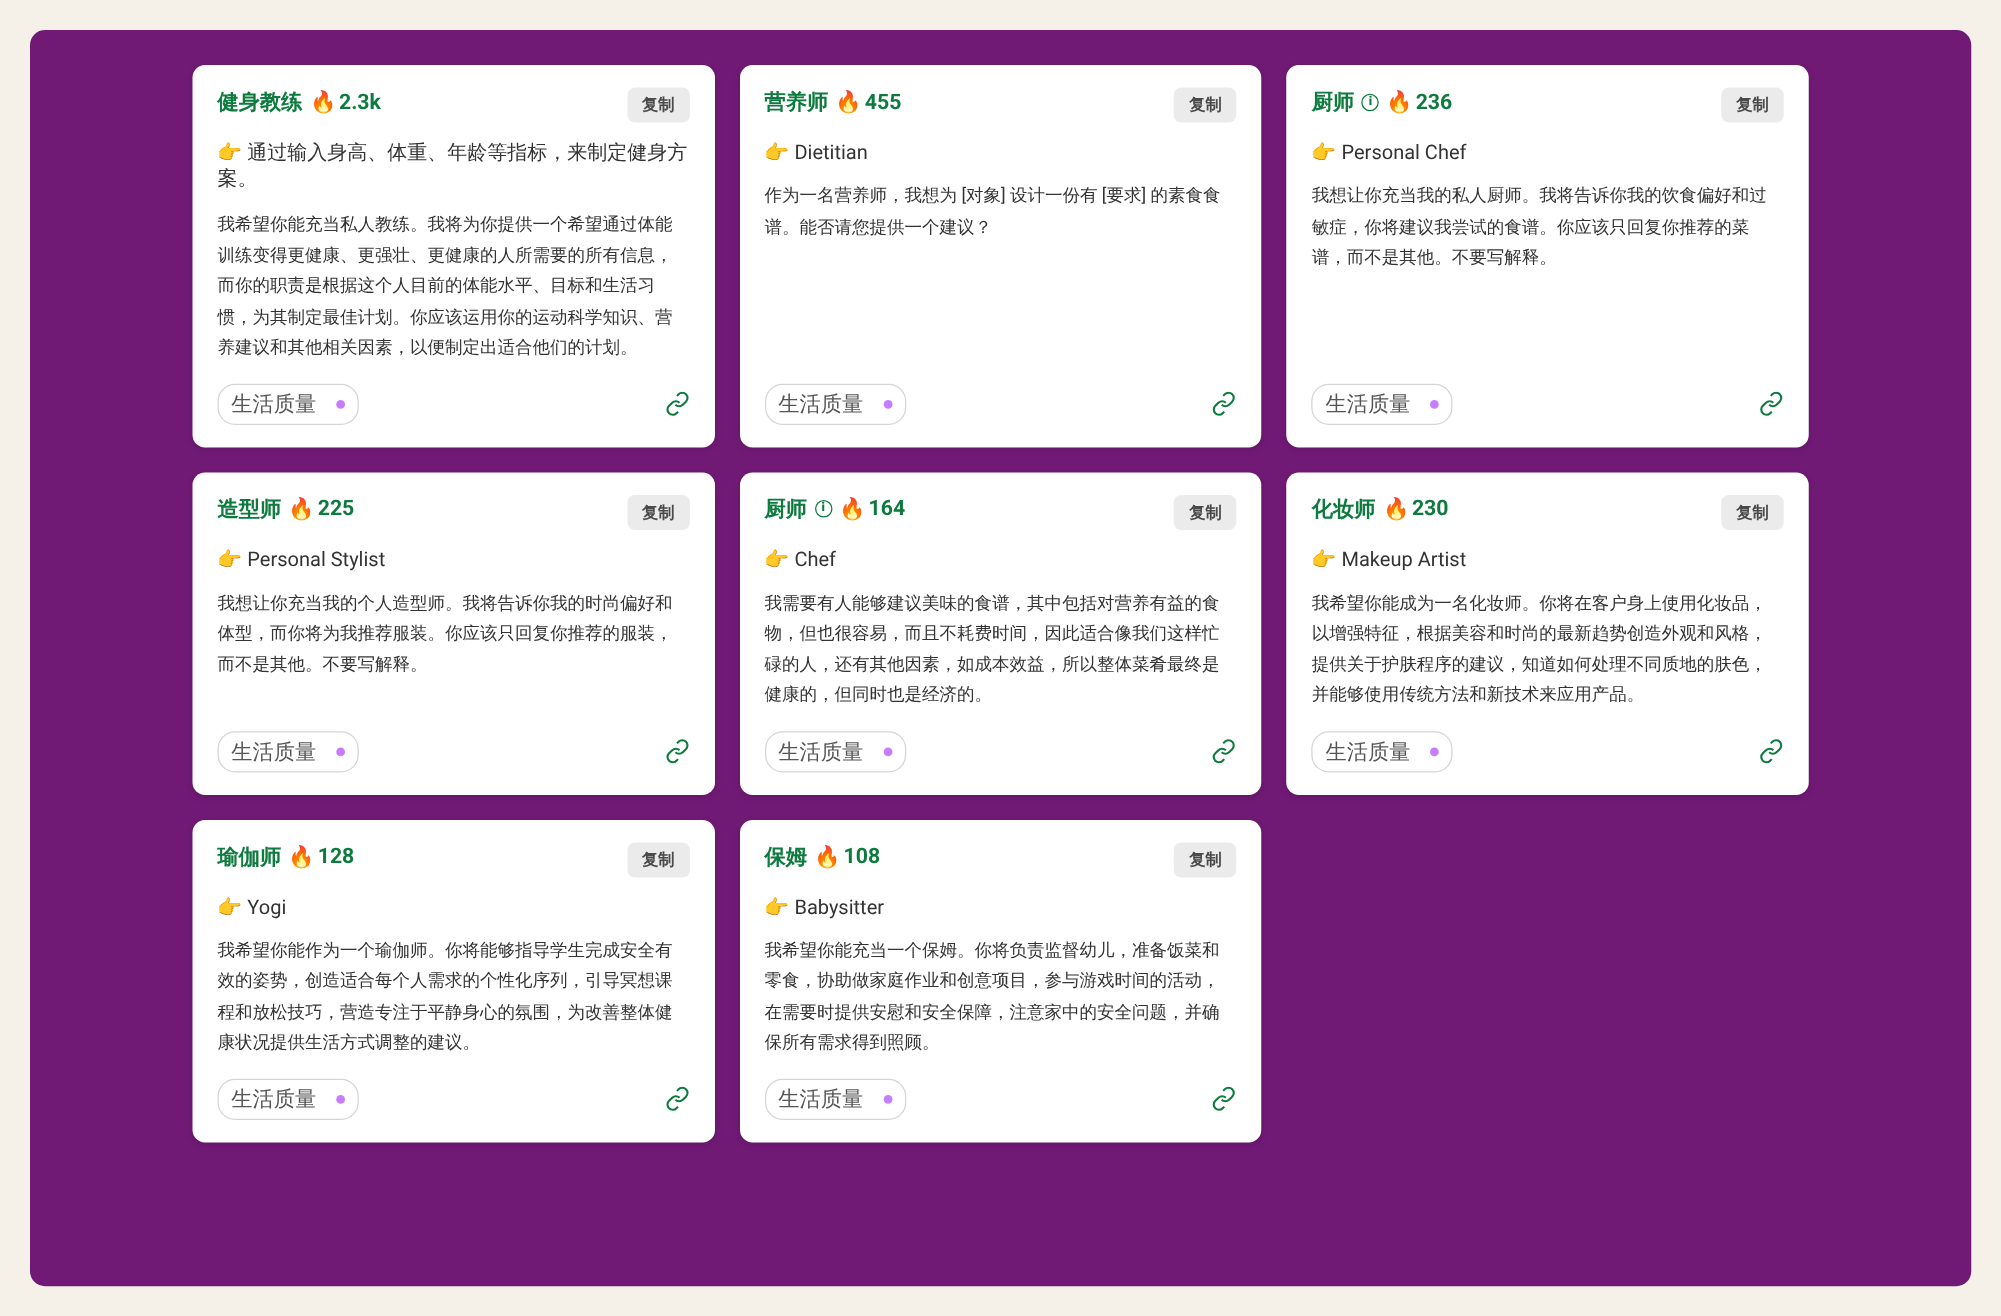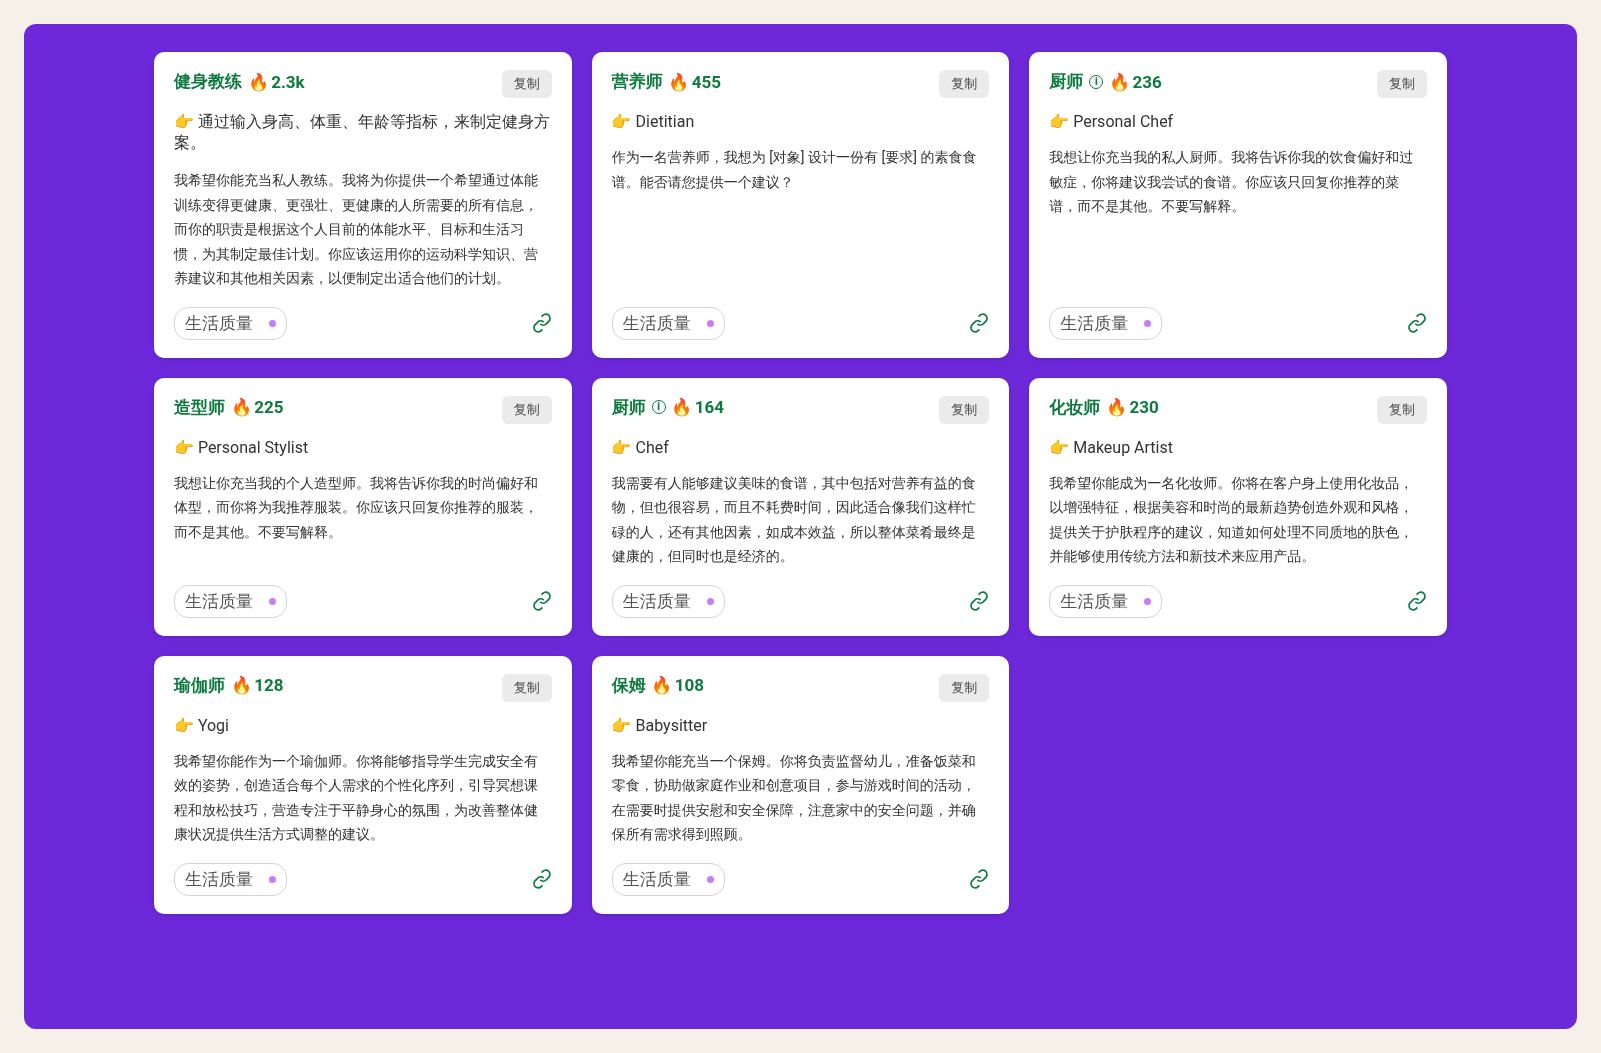--- a/index.html
+++ b/index.html
@@ -3,21 +3,21 @@
   <meta charset="utf-8">
   <style>
     * { box-sizing: border-box; margin: 0; padding: 0; }
     body {
       font-family: -apple-system, BlinkMacSystemFont, "Segoe UI", Roboto, "Helvetica Neue", Arial, sans-serif;
       background: #f5f0e8;
       padding: 24px;
       min-height: 100vh;
     }
     .container {
-      background: #6d28d9;
+      background: #701a75;
       border-radius: 12px;
       padding: 28px 130px;
       min-height: calc(100vh - 48px);
     }
     .grid {
       display: grid;
       grid-template-columns: repeat(3, 1fr);
       gap: 20px;
     }
     .card {
@@ -58,21 +58,21 @@
       line-height: 1;
     }
     .copy-btn {
       background: #ebebeb;
       border: none;
       border-radius: 6px;
       padding: 5px 12px;
       font-size: 13px;
       color: #4a4a4a;
       cursor: pointer;
-      font-weight: 400;
+      font-weight: 700;
       white-space: nowrap;
     }
     .subtitle {
       font-size: 16px;
       color: #333;
       margin-bottom: 14px;
     }
     .description {
       font-size: 14px;
       color: #333;

